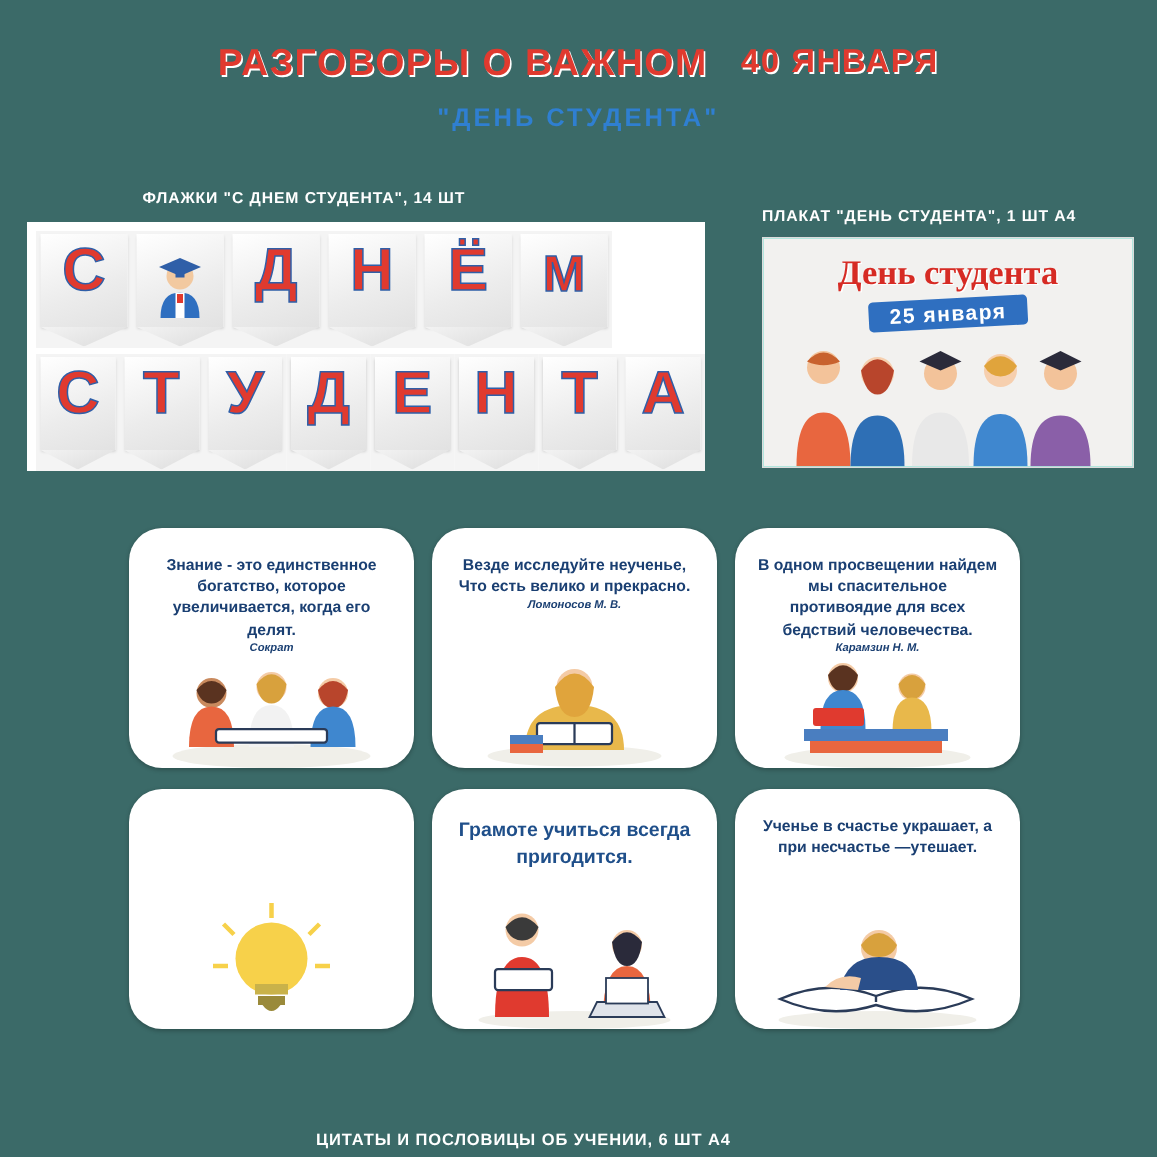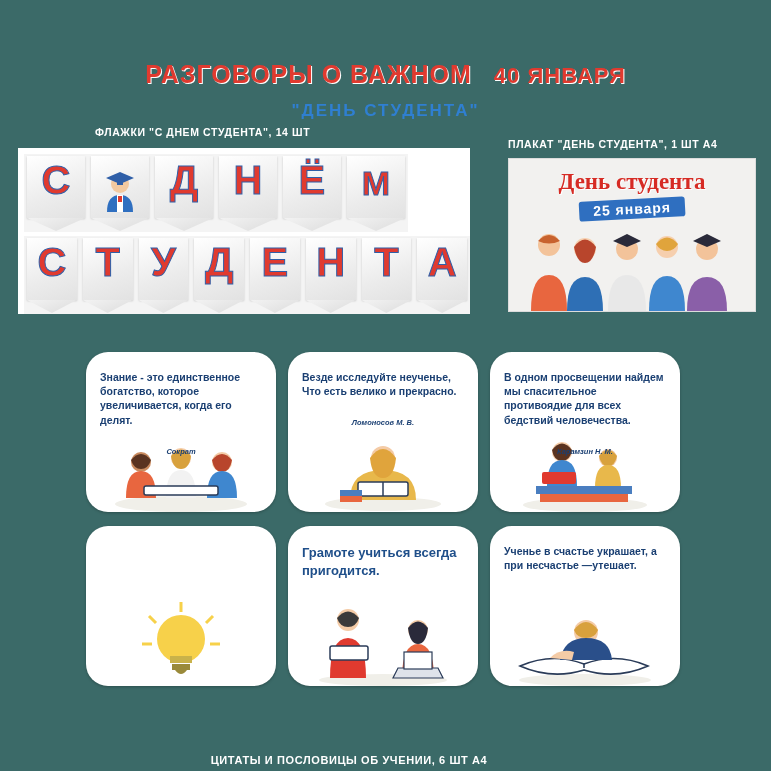--- a/index.html
+++ b/index.html
@@ -8,21 +8,21 @@
     background:#3b6a68;
     font-family:"Liberation Sans", sans-serif;
     overflow:hidden;
     position:relative;
   }
   
   .header{
     position:absolute;top:28px;left:0;width:771px;text-align:center;
   }
   .title-row{
-    display:flex;justify-content:center;align-items:flex-end;gap:22px;margin-top:32px;
+    display:flex;justify-content:center;align-items:flex-start;gap:22px;
   }
   .main-title{
     font-size:25px;font-weight:bold;color:#e03a2f;letter-spacing:1px;
     text-shadow:1px 1px 0 #ffffff;
   }
   .date-title{
     font-size:22px;font-weight:bold;color:#e03a2f;letter-spacing:1px;
     text-shadow:1px 1px 0 #ffffff;
   }
   .subtitle{
@@ -89,26 +89,26 @@
   .card{
     position:relative;background:#ffffff;border-radius:22px;overflow:hidden;
     box-shadow:0 1px 3px rgba(0,0,0,.25);
   }
   .card .blob{
     position:absolute;left:-4px;top:-4px;right:-4px;bottom:-4px;
     background:#ffffff;
     border-radius:42% 58% 46% 54% / 50% 44% 56% 50%;
   }
   .card-text{
-    position:relative;z-index:2;padding:18px 14px 0 14px;text-align:left;
+    position:relative;z-index:2;padding:18px 14px 0 14px;text-align:center;
     font-size:10.5px;font-weight:bold;color:#1a3f72;line-height:1.35;
   }
   .card-text.big{font-size:13px;color:#1f4f8a;}
   .card-author{
-    position:relative;z-index:2;margin-top:20px;text-align:center;
+    position:relative;z-index:2;margin-top:0;text-align:center;
     font-size:7.5px;font-weight:bold;color:#1a3f72;font-style:italic;
   }
   .card-art{
     position:absolute;z-index:1;left:0;bottom:0;width:100%;height:92px;
   }
   
   .bottom-caption{
     position:absolute;left:0;top:754px;width:698px;text-align:center;
     font-size:11px;font-weight:bold;color:#ffffff;letter-spacing:.6px;
   }

